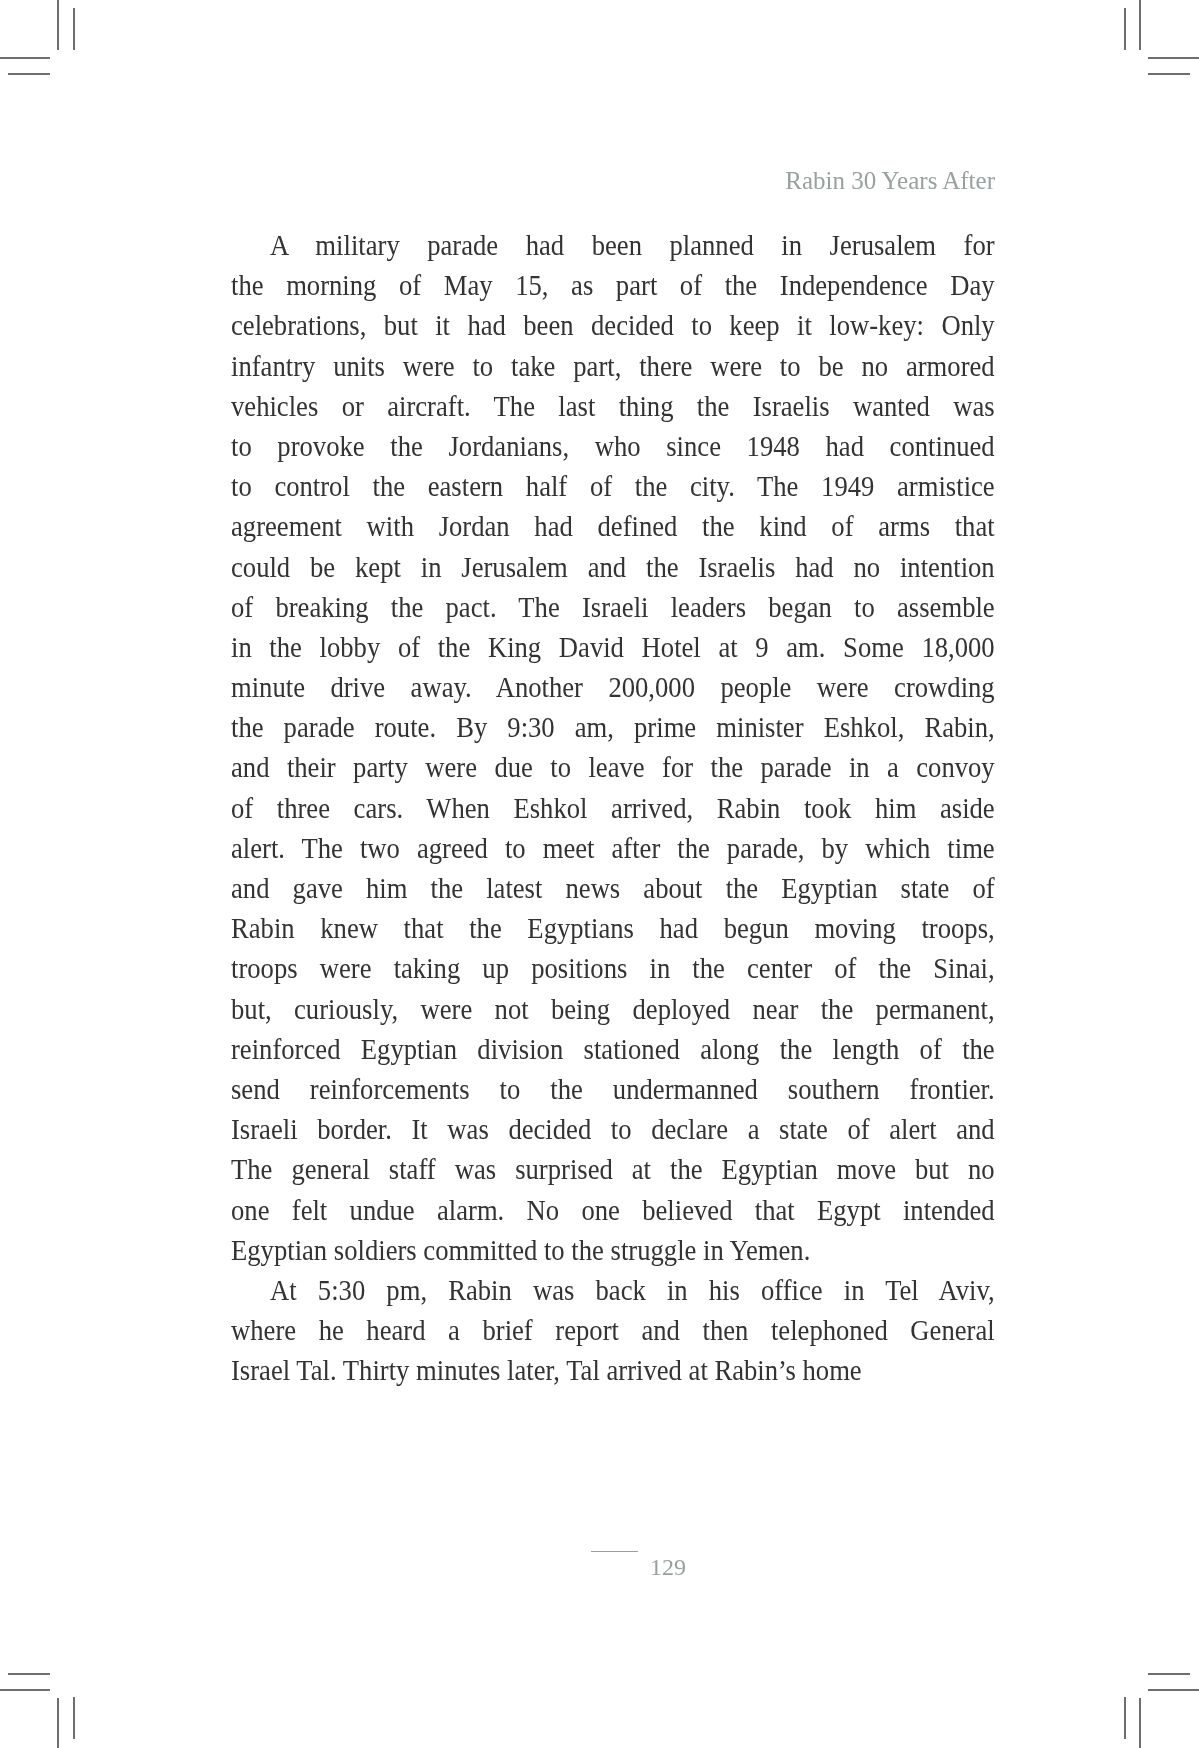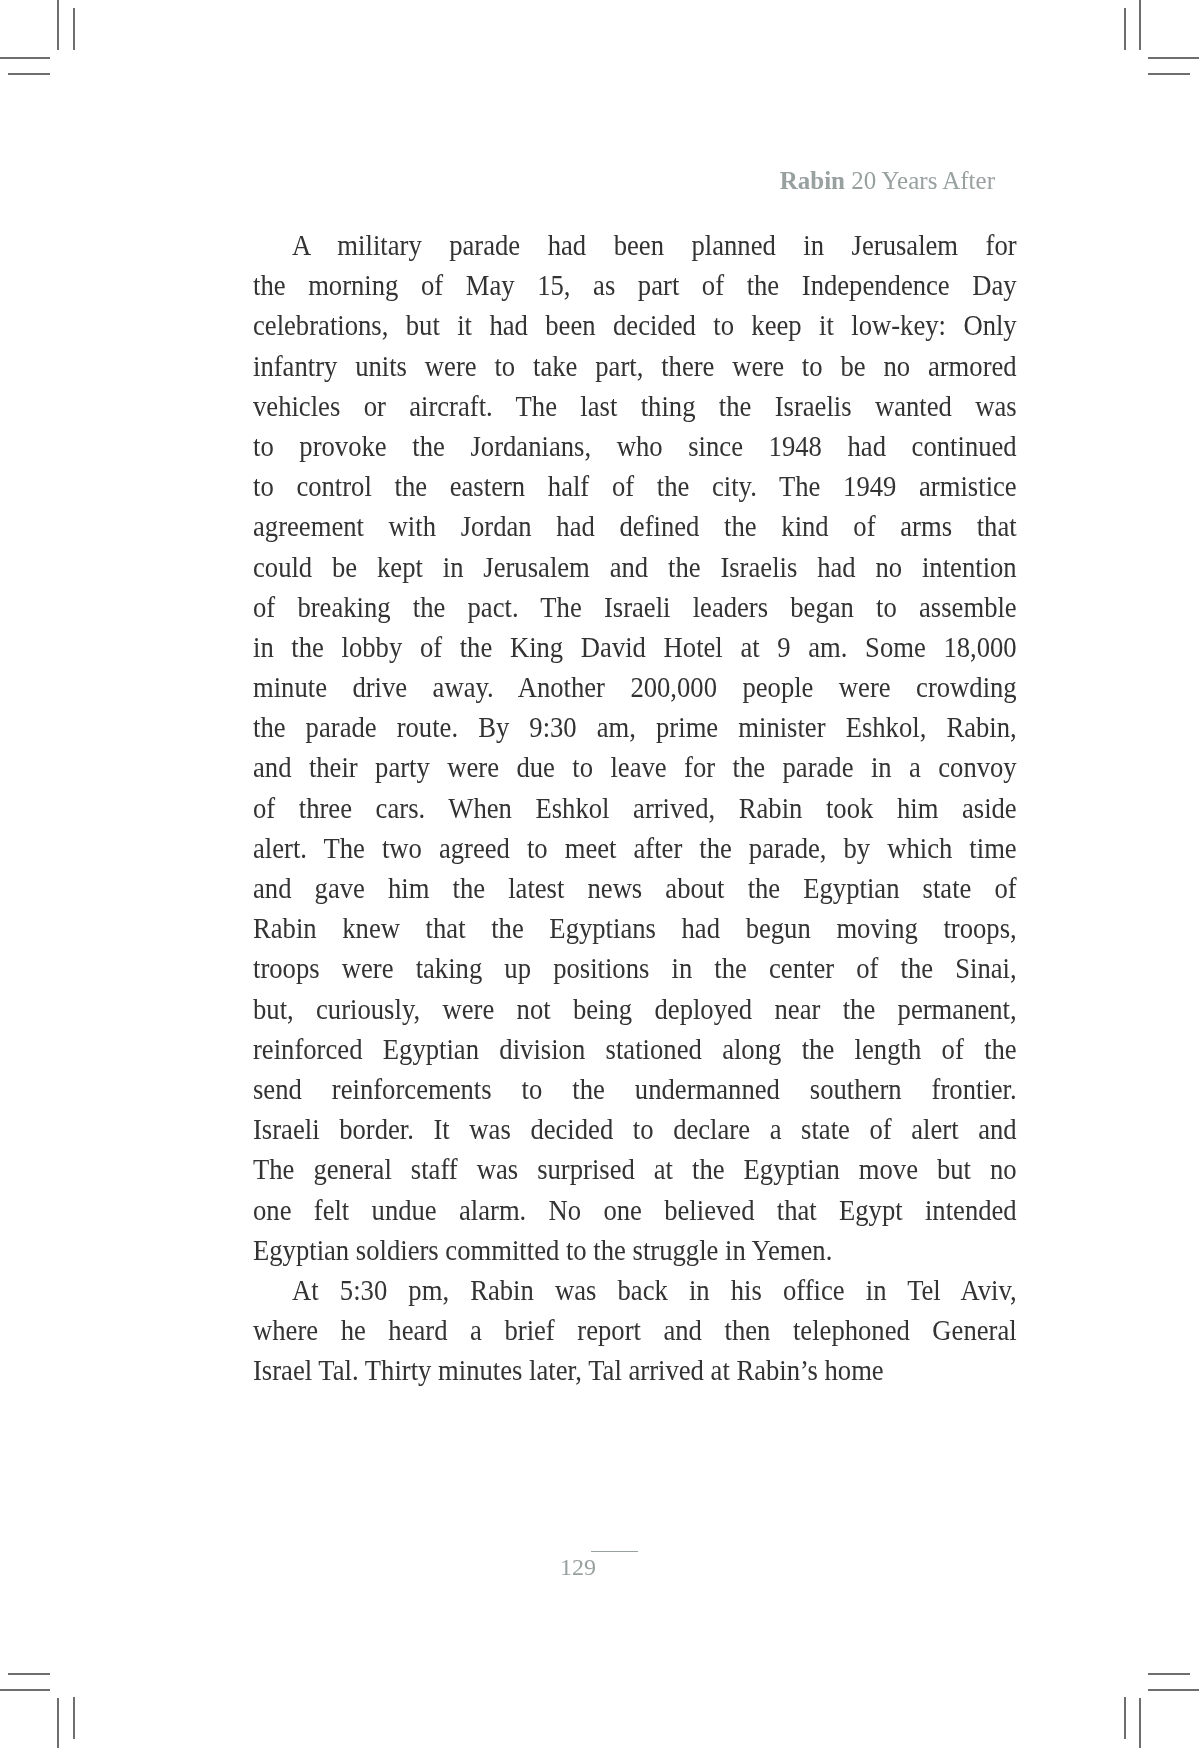--- a/index.html
+++ b/index.html
@@ -1,29 +1,29 @@
 <!DOCTYPE html>
 <html><head>
 <meta charset="utf-8">
 <style>
   html, body { margin:0; padding:0; background:#ffffff; }
   body { width:1199px; height:1748px; position:relative; overflow:hidden; }
   .mark { position:absolute; background:#6e6e6e; }
   .header { position:absolute; left:600px; width:395px; top:166px; text-align:right;
     font-family:"Liberation Serif", serif; font-size:25px; color:#98a0a0; line-height:30px; white-space:nowrap; }
-  .header b { font-weight:bold; }
+  .header b { font-weight:normal; }
   .body-text { position:absolute; left:231px; top:225px; width:764px;
-    font-family:"Liberation Serif", serif; color:#333333;margin-left:22px; }
+    font-family:"Liberation Serif", serif; color:#333333; }
   .line { height:40.2px; line-height:40.2px; font-size:30px; white-space:nowrap; overflow:visible; }
   .line .inner { display:block; width:860px; transform-origin:0 50%; transform:scaleX(0.888);
     text-align:justify; text-align-last:justify; }
   .line.last .inner { text-align-last:left; }
   .line.indent .inner { padding-left:44px; width:816px; }
   .pagenum-rule { position:absolute; left:591px; top:1551px; width:47px; height:1px; background:#98a0a0; }
-  .pagenum { position:absolute; left:560px; width:110px; top:1553px; text-align:left;
+  .pagenum { position:absolute; left:576px; width:110px; top:1553px; text-align:right;
     font-family:"Liberation Serif", serif; font-size:24px; color:#98a0a0; line-height:28px; }
 </style>
 </head>
 <body>
 
 <div class="mark" style="left:57px;top:0;width:2px;height:50px;"></div>
 <div class="mark" style="left:73px;top:8px;width:2px;height:42px;"></div>
 <div class="mark" style="left:0;top:57px;width:50px;height:2px;"></div>
 <div class="mark" style="left:8px;top:73px;width:42px;height:2px;"></div>
 
@@ -35,21 +35,21 @@
 <div class="mark" style="left:8px;top:1673px;width:42px;height:2px;"></div>
 <div class="mark" style="left:0;top:1689px;width:50px;height:2px;"></div>
 <div class="mark" style="left:57px;top:1698px;width:2px;height:50px;"></div>
 <div class="mark" style="left:73px;top:1697px;width:2px;height:42px;"></div>
 
 <div class="mark" style="left:1148px;top:1673px;width:42px;height:2px;"></div>
 <div class="mark" style="left:1148px;top:1689px;width:51px;height:2px;"></div>
 <div class="mark" style="left:1124px;top:1697px;width:2px;height:42px;"></div>
 <div class="mark" style="left:1139px;top:1698px;width:2px;height:50px;"></div>
 
-<div class="header"><b>Rabin</b><span> 20 Years After</span></div>
+<div class="header"><b>Rabin</b><span> 30 Years After</span></div>
 
 <div class="body-text" id="body-text">
     <div>
       <div class="line indent">
         <span class="inner">A military parade had been planned in Jerusalem for</span>
       </div>
       <div class="line">
         <span class="inner">the morning of May 15, as part of the Independence Day</span>
       </div>
       <div class="line">

